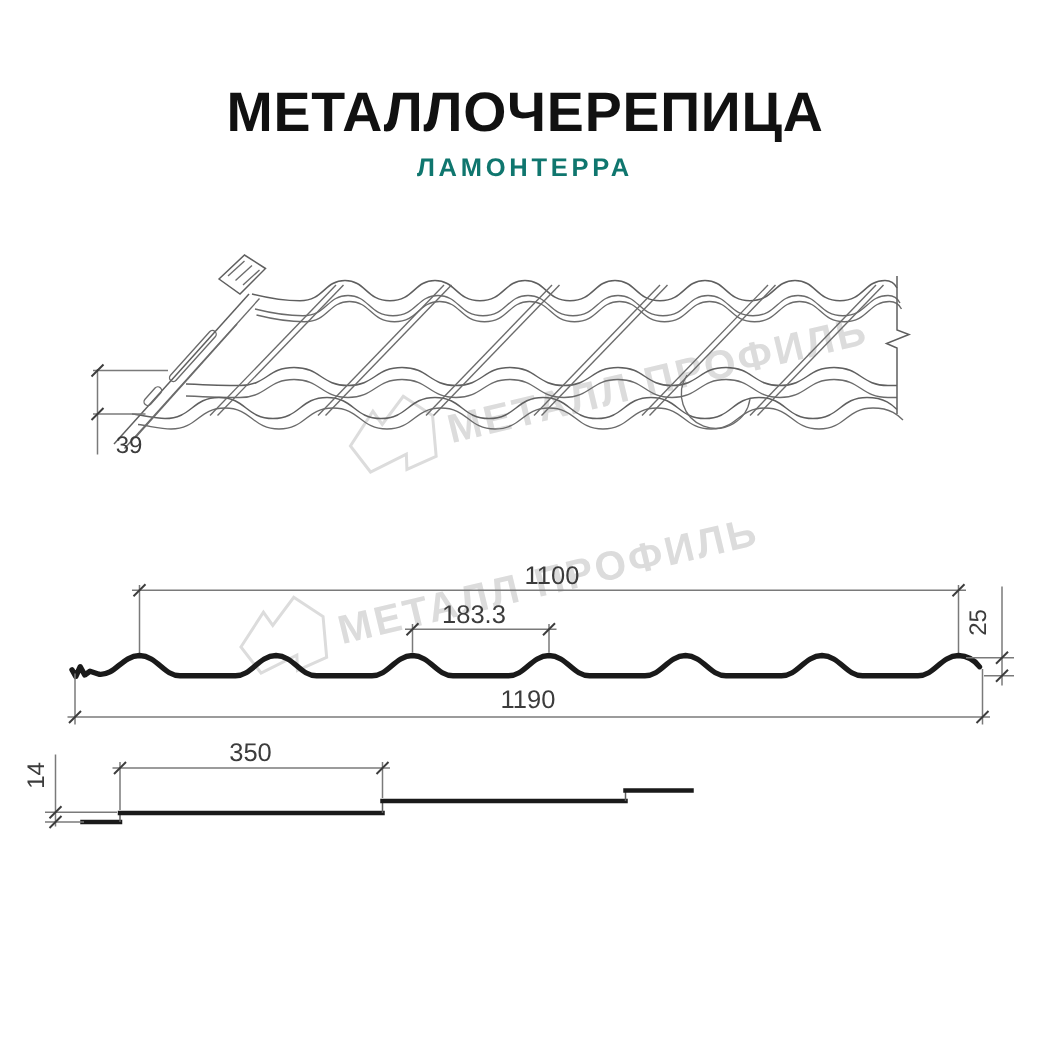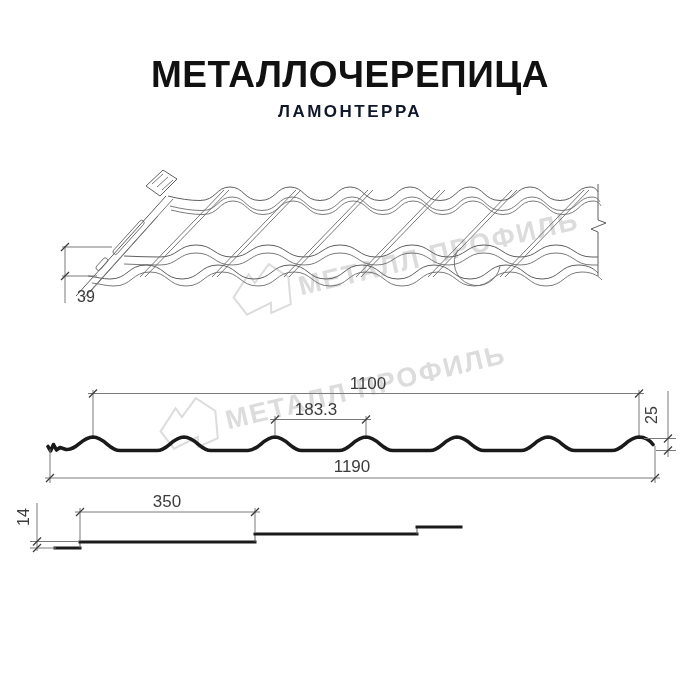--- a/index.html
+++ b/index.html
@@ -6,21 +6,21 @@
   .page{
     position:relative;width:700px;height:640px;background:#ffffff;
     font-family:"Liberation Sans", sans-serif;overflow:hidden;
   }
   .header{position:absolute;left:0;top:56px;width:700px;text-align:center;}
   .title{
     font-size:37px;font-weight:bold;color:#111;letter-spacing:0.5px;
     line-height:1.0;
   }
   .subtitle{
-    margin-top:9px;font-size:17px;font-weight:bold;color:#0f172a;
+    margin-top:9px;font-size:17px;font-weight:bold;color:#0f766e;
     letter-spacing:2.5px;
   }
   svg{position:absolute;left:0;top:0;}
   .thin{stroke:#5f5f5f;stroke-width:1;fill:none;}
   .thin2{stroke:#6b6b6b;stroke-width:0.9;fill:none;}
   .thick{stroke:#1a1a1a;stroke-width:3.6;fill:none;stroke-linejoin:round;stroke-linecap:round;}
   .stepthick{stroke:#1a1a1a;stroke-width:3;fill:none;stroke-linecap:square;}
   .dim{stroke:#7a7a7a;stroke-width:1;fill:none;}
   .tick{stroke:#3c3c3c;stroke-width:1.3;fill:none;}
   .dimtxt{fill:#3c3c3c;font-size:17px;font-family:"Liberation Sans",sans-serif;}

